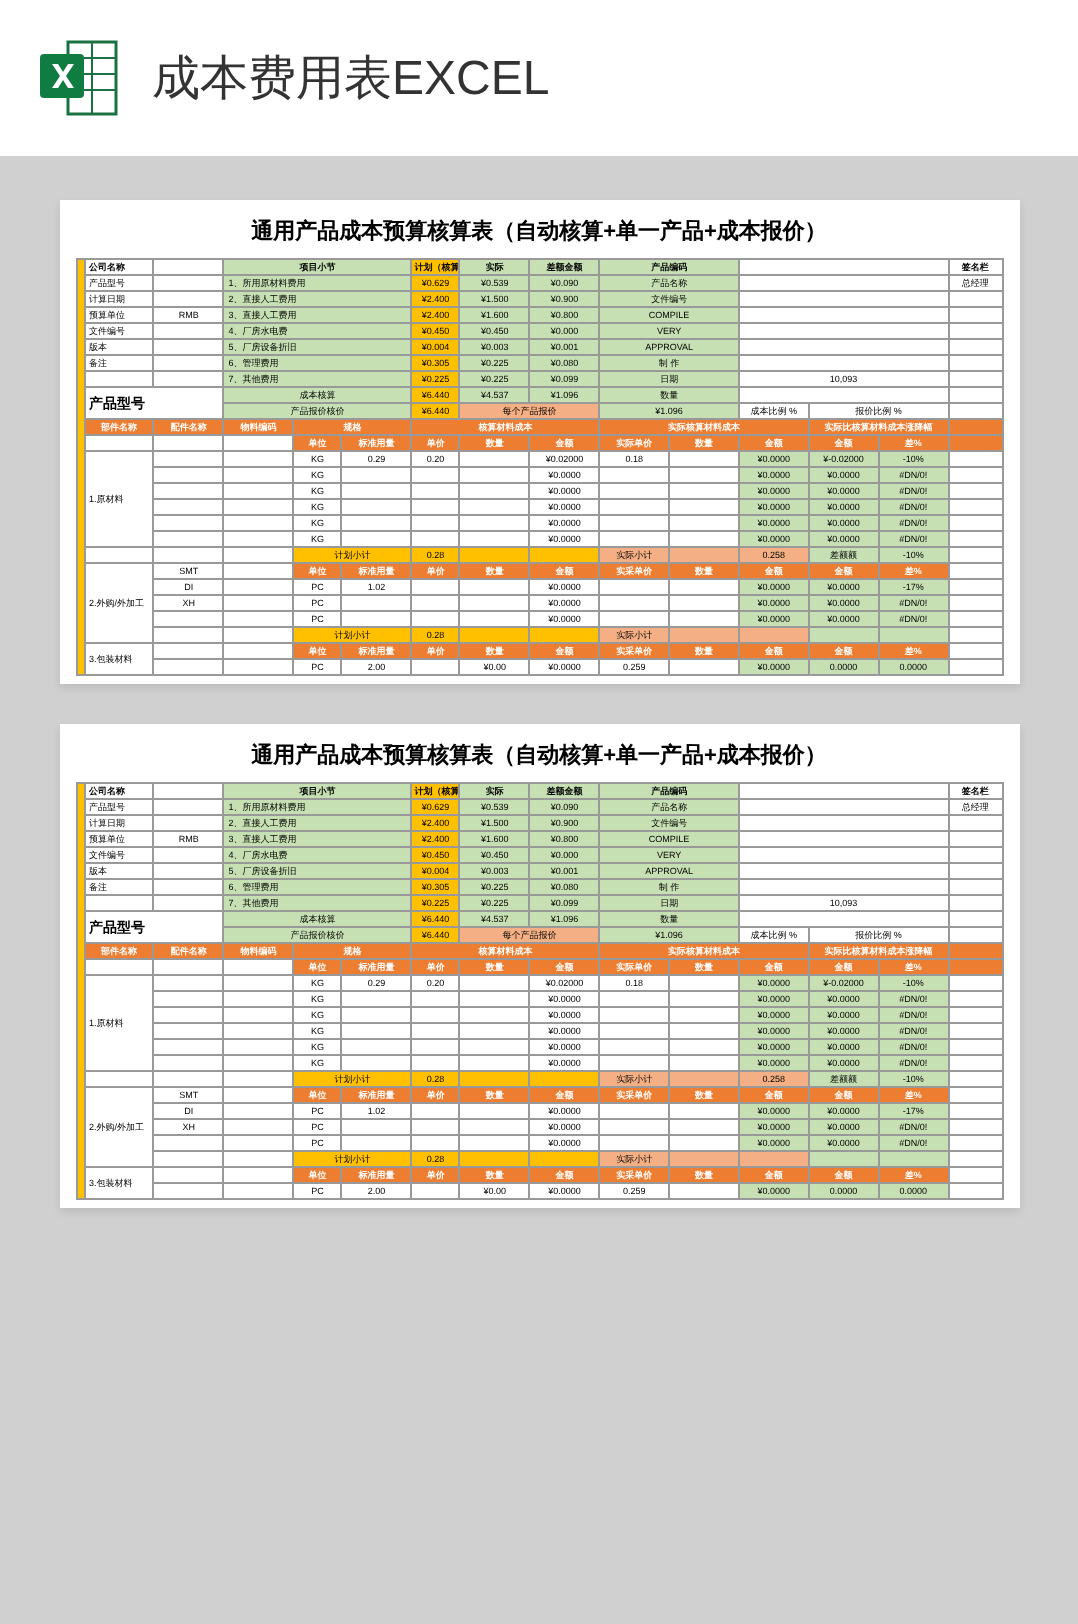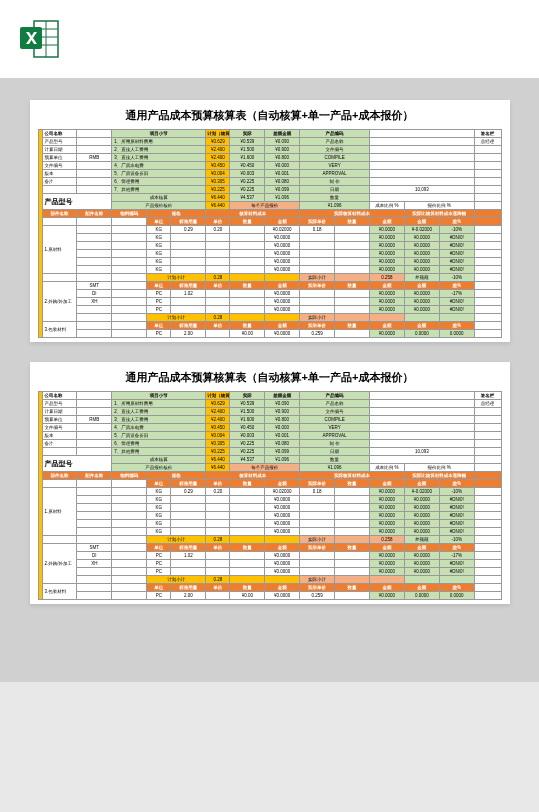--- a/index.html
+++ b/index.html
@@ -1,21 +1,21 @@
 <!DOCTYPE html>
 <html><head>
 <meta charset="utf-8">
 <style>
   * { margin: 0; padding: 0; box-sizing: border-box; }
   body { width: 539px; height: 812px; background: #e8e8e8; font-family: "Microsoft YaHei", sans-serif; overflow: hidden; }
   .header { height: 78px; background: #fff; display: flex; align-items: center; padding: 0 18px; gap: 14px; }
   .xl-icon { width: 44px; height: 44px; position: relative; }
   .xl-icon svg { width: 100%; height: 100%; }
   .header-title { font-size: 24px; color: #333; font-weight: 400; }
-  .page-bg { width: 539px; height: 604px; background: #d0d0d0; padding: 22px 0 0 0; display: flex; flex-direction: column; align-items: center; gap: 20px; }
+  .page-bg { width: 539px; height: 734px; background: #d0d0d0; padding: 22px 0 0 0; display: flex; flex-direction: column; align-items: center; gap: 20px; }
   .sheet { width: 480px; background: #fff; padding: 8px 8px 4px 8px; box-shadow: 0 2px 4px rgba(0,0,0,0.1); }
   .sheet-title { text-align: center; font-size: 11px; font-weight: 700; color: #000; margin-bottom: 6px; }
   table { width: 100%; border-collapse: collapse; font-size: 4.5px; table-layout: fixed; }
   td, th { border: 0.5px solid #999; padding: 1px 1px; text-align: center; height: 8px; overflow: hidden; white-space: nowrap; }
   .bg-green { background: #c6e0b4; }
   .bg-orange { background: #ed7d31; color: #fff; font-weight: 600; }
   .bg-orange-light { background: #f4b084; }
   .bg-yellow { background: #ffc000; }
   .side-yellow { background: #ffc000; width: 3px; }
   .txt-l { text-align: left; padding-left: 2px; }
@@ -29,20 +29,21 @@
     <svg viewBox="0 0 44 44">
       <rect x="16" y="4" width="24" height="36" fill="#fff" stroke="#1a7243" stroke-width="1.5"></rect>
       <line x1="16" y1="12" x2="40" y2="12" stroke="#1a7243" stroke-width="1"></line>
       <line x1="16" y1="20" x2="40" y2="20" stroke="#1a7243" stroke-width="1"></line>
       <line x1="16" y1="28" x2="40" y2="28" stroke="#1a7243" stroke-width="1"></line>
       <line x1="28" y1="4" x2="28" y2="40" stroke="#1a7243" stroke-width="1"></line>
       <rect x="2" y="10" width="22" height="22" rx="2" fill="#107c41"></rect>
       <path d="M 8 15 L 12 21 L 8 27 L 11 27 L 13.5 23 L 16 27 L 19 27 L 15 21 L 19 15 L 16 15 L 13.5 19 L 11 15 Z" fill="#fff"></path>
     </svg>
   </div>
+  <div class="header-title">成本费用表EXCEL</div>
 </div>
 
 <div class="page-bg">
 
   <div class="sheet">
     <div class="sheet-title">通用产品成本预算核算表（自动核算+单一产品+成本报价）</div>
     <table>
       <colgroup>
         <col style="width:3px">
           <col style="width:26px">

